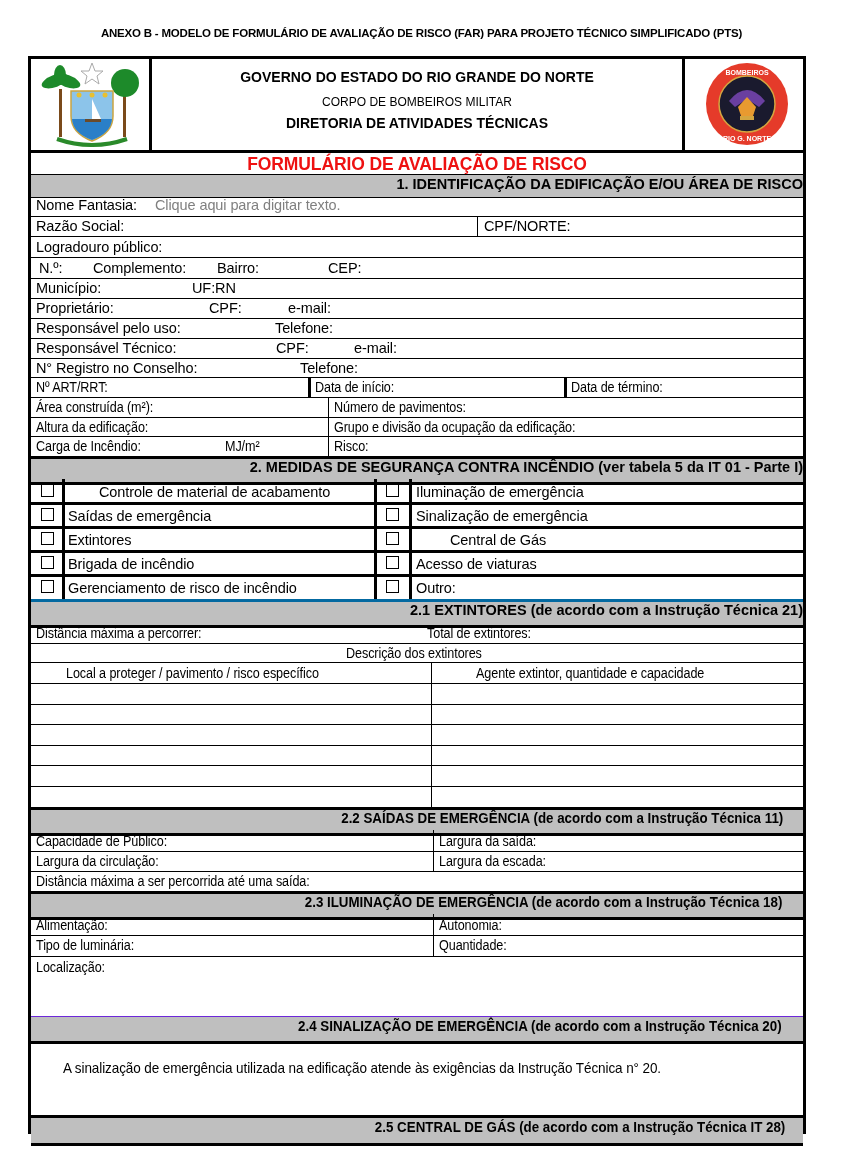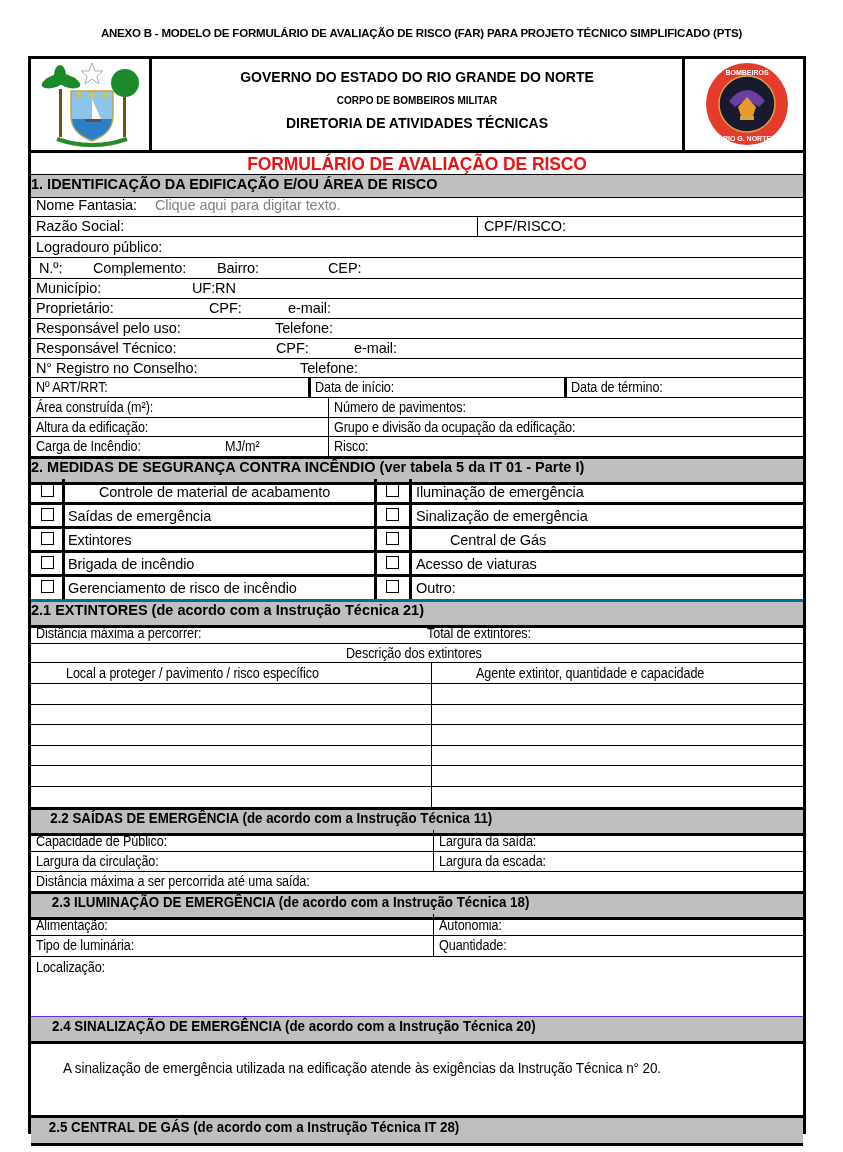--- a/index.html
+++ b/index.html
@@ -10,21 +10,21 @@
            font-size:11.5px; font-weight:bold; letter-spacing:-0.2px; }
   .form { position:absolute; left:28px; top:56px; width:778px; height:1078px;
           border:3px solid #000; border-bottom:none; box-sizing:border-box; }
   .abs { position:absolute; box-sizing:border-box; }
   .hline { position:absolute; left:0; right:0; height:0; border-top:1.5px solid #000; }
   .thick { border-top:3px solid #000; }
   .vline { position:absolute; width:0; border-left:1.5px solid #000; }
   .vthick { border-left:3px solid #000; }
   .txt { position:absolute; font-size:14.5px; white-space:nowrap; line-height:18px; letter-spacing:-0.1px; }
   .narrow { font-size:14px; transform:scaleX(0.9); transform-origin:left center; }
-  .sec { position:absolute; left:0; right:0; background:#bfbfbf; text-align:left;
+  .sec { position:absolute; left:0; right:0; background:#bfbfbf; text-align:right;
          font-weight:bold; font-size:14.5px; line-height:19px; white-space:nowrap; }
   .secn { transform:scaleX(0.92); display:inline-block; }
   .red { color:#ee1111; }
   .placeholder { color:#808080; }
   .cb { position:absolute; width:11px; height:11px; border:1px solid #000; background:#fff; }
   .logo { position:absolute; }
 </style>
 </head>
 <body>
 
@@ -50,21 +50,21 @@
       <g fill="#e8c030">
           <circle cx="42" cy="34" r="2.5"></circle>
           <circle cx="55" cy="34" r="2.5"></circle>
           <circle cx="68" cy="34" r="2.5"></circle>
         </g>
       <path d="M20 78 Q55 90 90 78" stroke="#2a8a2a" stroke-width="4" fill="none"></path>
     </svg>
   </div>
   <div class="abs" style="left:121px;top:0;width:530px;height:91px;text-align:center;">
     <div style="position:absolute;left:0;right:0;top:10px;font-weight:bold;font-size:14px;">GOVERNO DO ESTADO DO RIO GRANDE DO NORTE</div>
-    <div style="position:absolute;left:0;right:0;top:36px;font-weight:bold;font-size:10px;">CORPO DE BOMBEIROS MILITAR</div>
+    <div style="position:absolute;left:0;right:0;top:36px;font-weight:normal;font-size:12px;">CORPO DE BOMBEIROS MILITAR</div>
     <div style="position:absolute;left:0;right:0;top:56px;font-weight:bold;font-size:14px;">DIRETORIA DE ATIVIDADES TÉCNICAS</div>
   </div>
   <div class="abs" style="left:651px;top:0;width:124px;height:91px;border-left:3px solid #000;">
     <svg class="logo" width="86" height="86" viewBox="0 0 86 86" style="left:19px;top:2px;">
       <circle cx="43" cy="43" r="41" fill="#e53b2a"></circle>
       <circle cx="43" cy="43" r="28" fill="#1a1a2e"></circle>
       <circle cx="43" cy="43" r="28" fill="none" stroke="#d4a640" stroke-width="1.5"></circle>
       <path d="M25 40 Q43 18 61 40 L55 46 L43 38 L31 46 Z" fill="#6a3fa0"></path>
       <path d="M34 46 L43 36 L52 46 L48 58 L38 58 Z" fill="#e89a30"></path>
       <rect x="36" y="55" width="14" height="4" fill="#d4a640"></rect>
@@ -79,21 +79,21 @@
   <div class="sec" style="top:115px;height:22px;border-top:1.5px solid #000;border-bottom:1.5px solid #000;">
     <span>1. IDENTIFICAÇÃO DA EDIFICAÇÃO E/OU ÁREA DE RISCO</span>
   </div>
 
   <div class="txt" style="left:5px;top:137px;">Nome Fantasia:</div>
   <div class="txt placeholder" style="left:124px;top:137px;font-size:14.5px;">Clique aqui para digitar texto.</div>
   <div class="hline" style="top:157px;"></div>
 
   <div class="txt" style="left:5px;top:158px;">Razão Social:</div>
   <div class="vline" style="left:446px;top:157px;height:20px;"></div>
-  <div class="txt" style="left:453px;top:158px;">CPF/RISCO:</div>
+  <div class="txt" style="left:453px;top:158px;">CPF/NORTE:</div>
   <div class="hline" style="top:177px;"></div>
 
   <div class="txt" style="left:5px;top:179px;">Logradouro público:</div>
   <div class="hline" style="top:198px;"></div>
 
   <div class="txt" style="left:8px;top:200px;">N.º:</div>
   <div class="txt" style="left:62px;top:200px;">Complemento:</div>
   <div class="txt" style="left:186px;top:200px;">Bairro:</div>
   <div class="txt" style="left:297px;top:200px;">CEP:</div>
   <div class="hline" style="top:219px;"></div>

